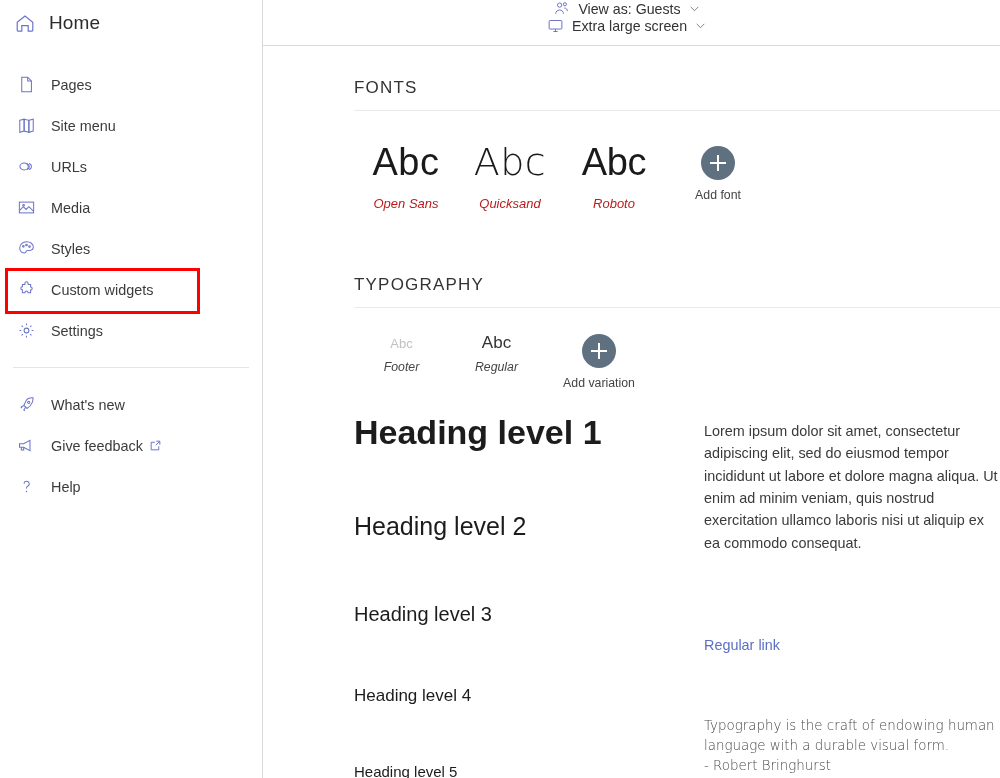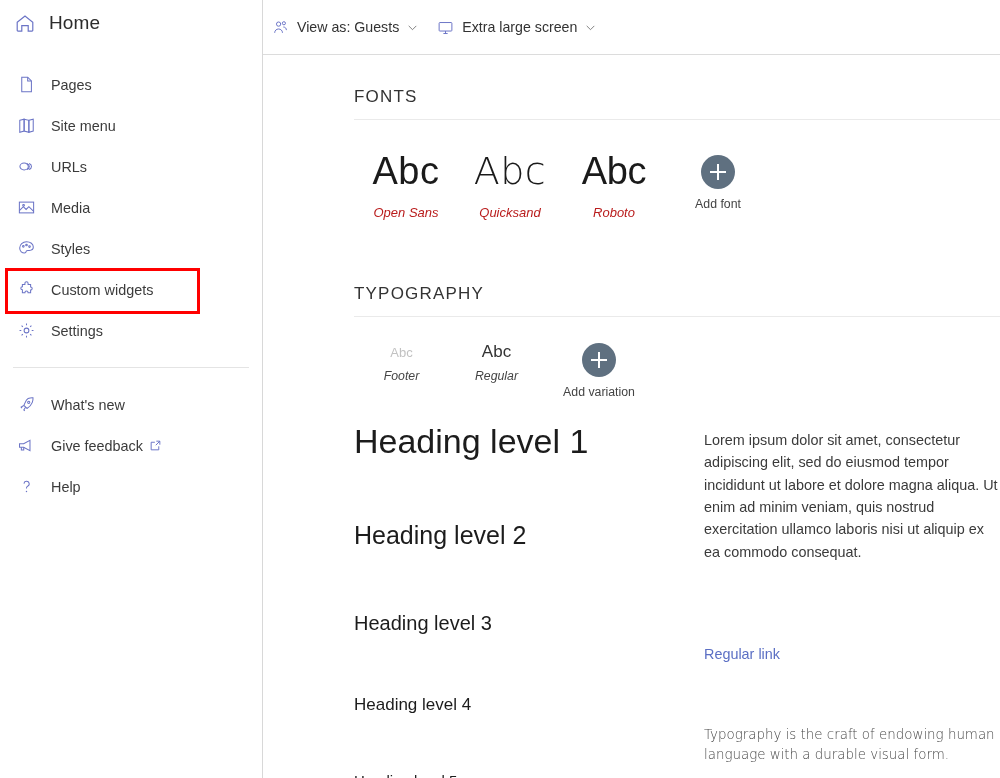--- a/index.html
+++ b/index.html
@@ -48,22 +48,22 @@
     position: absolute;
     left: 5px; top: 268px;
     width: 195px; height: 46px;
     border: 3px solid #ff0000;
     pointer-events: none;
   }
 
   
   .main { flex: 1 1 auto; height: 778px; position: relative; background:#fff; }
   .topbar {
-    height: 55px; border-bottom: 1px solid #dcdcdc;
-    display: flex; align-items: center; padding-left: 9px;
+    height: 46px; border-bottom: 1px solid #dcdcdc;
+    display: flex; align-items: center; padding-left: 9px; flex-direction: column;
   }
   .tool {
     display: flex; align-items: center;
     margin-right: 18px; cursor: default;
   }
   .tool .ic { width: 17px; height: 17px; margin-right: 8px; display:block; }
   .tool .lbl { font-size: 14.2px; color: #333; white-space: nowrap; }
   .chev { width: 13px; height: 13px; margin-left: 7px; display:block; }
 
   .content { padding: 0 0 0 0; }
@@ -120,21 +120,21 @@
   .var-footer { font-size: 13px; color: #c2c2c2; }
   .var-regular { font-size: 17px; color: #333; }
   .var-name { margin-top: 4px; font-size: 12.3px; font-style: italic; color: #444; }
   .var-add { width: 110px; text-align: center; }
 
   
   .typo-body { display: flex; padding-left: 91px; margin-top: 24px; }
   .col-left { width: 340px; flex: 0 0 340px; }
   .col-right { flex: 1 1 auto; padding-left: 10px; padding-top: 6px; }
 
-  .h1 { font-size: 34px; color: #1c1c1c; font-weight: 400; margin: 0 0 62px 0; line-height: 1.1; }
+  .h1 { font-size: 34px; color: #1c1c1c; font-weight: 700; margin: 0 0 62px 0; line-height: 1.1; }
   .h2 { font-size: 25px; color: #1c1c1c; font-weight: 400; margin: 0 0 62px 0; line-height: 1.1; }
   .h3 { font-size: 20px; color: #1c1c1c; font-weight: 400; margin: 0 0 62px 0; line-height: 1.1; }
   .h4 { font-size: 17px; color: #1c1c1c; font-weight: 400; margin: 0 0 58px 0; line-height: 1.1; }
   .h5 { font-size: 15px; color: #1c1c1c; font-weight: 400; margin: 0; line-height: 1.1; }
 
   .lorem {
     font-size: 14.4px; color: #3a3a3a; line-height: 1.55;
     margin: 0; max-width: 300px;
   }
   .reg-link {
@@ -343,20 +343,21 @@
             <div class="h2">Heading level 2</div>
             <div class="h3">Heading level 3</div>
             <div class="h4">Heading level 4</div>
             <div class="h5">Heading level 5</div>
           </div>
           <div class="col-right">
             <p class="lorem">Lorem ipsum dolor sit amet, consectetur adipiscing elit, sed do eiusmod tempor incididunt ut labore et dolore magna aliqua. Ut enim ad minim veniam, quis nostrud exercitation ullamco laboris nisi ut aliquip ex ea commodo consequat.</p>
             <a class="reg-link" href="#">Regular link</a>
             <div class="quote">
               <span>Typography is the craft of endowing human language with a durable visual form.</span>
+              <span class="quote-author">- Robert Bringhurst</span>
             </div>
           </div>
         </div>
       </div>
 
     </div>
   </div>
 </div>
 
 </body></html>

